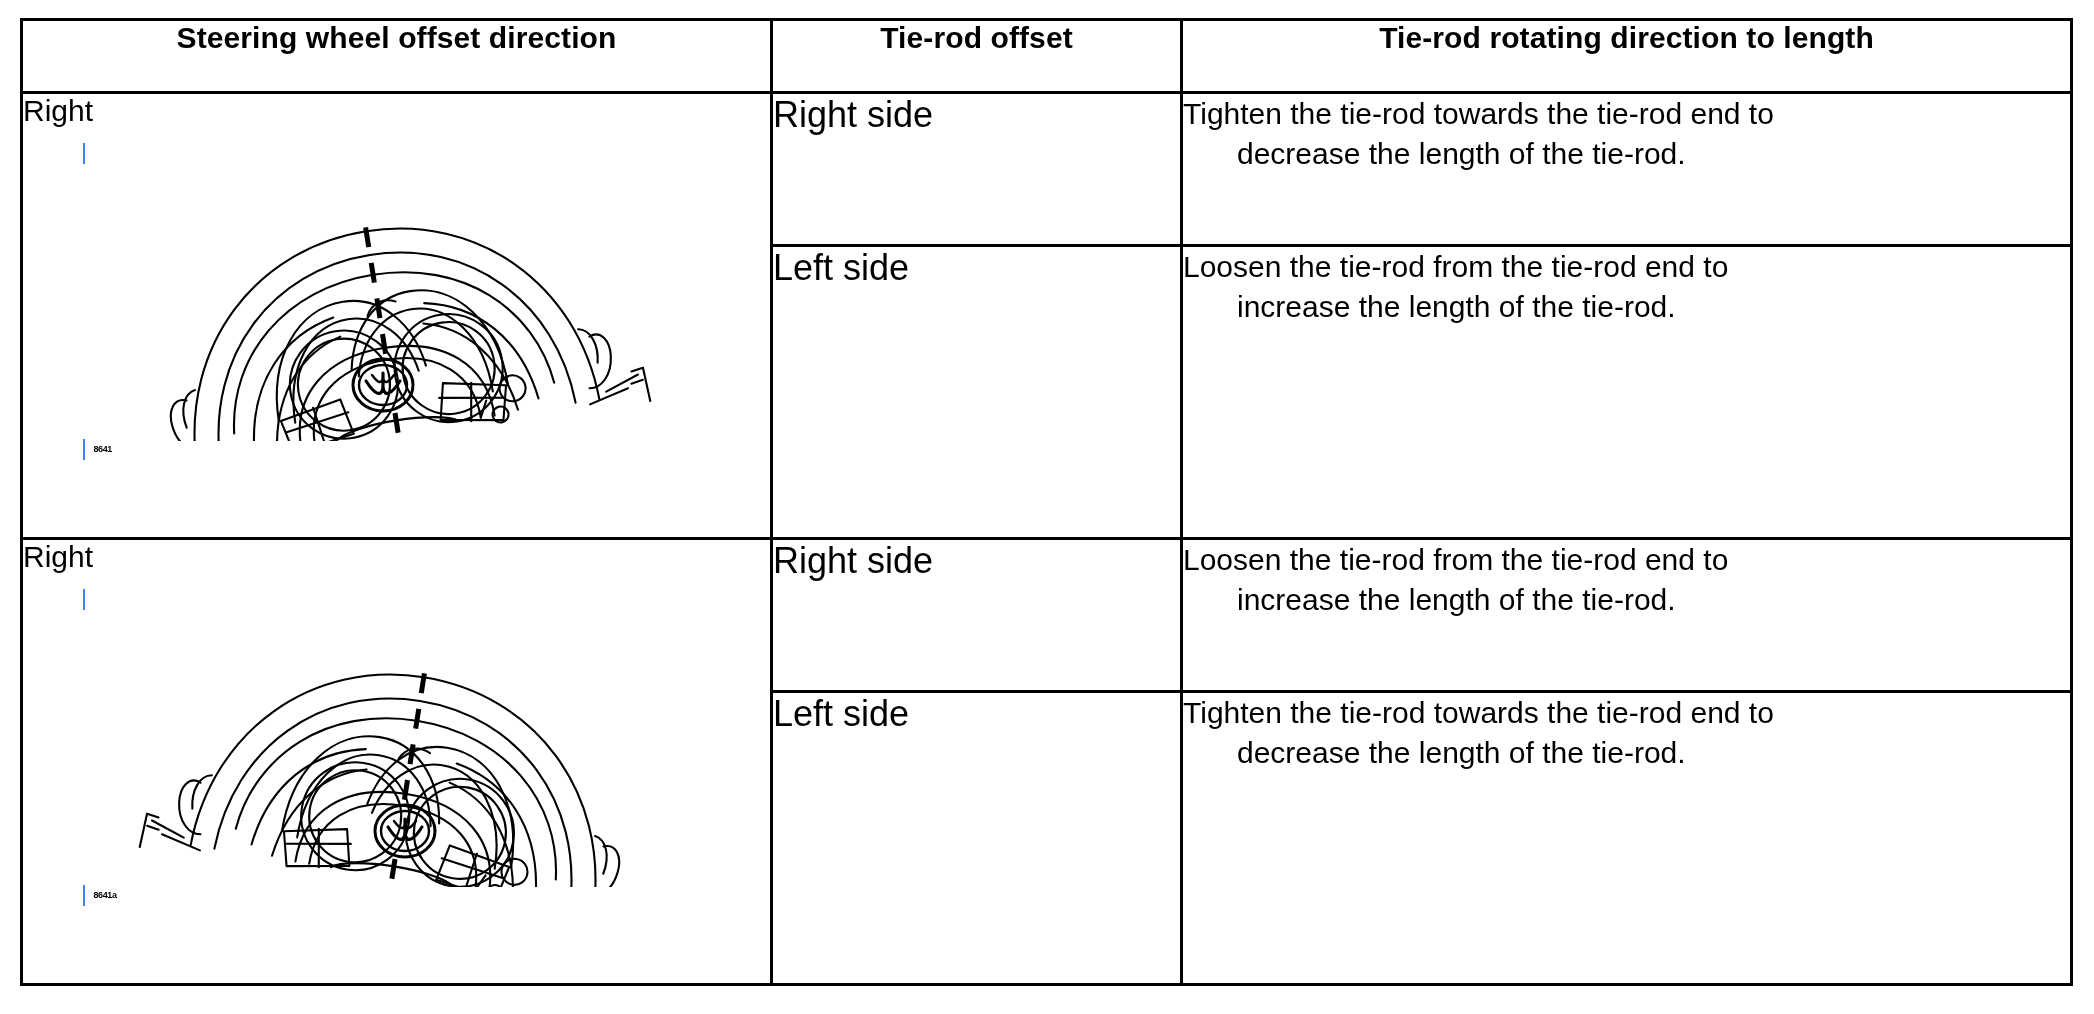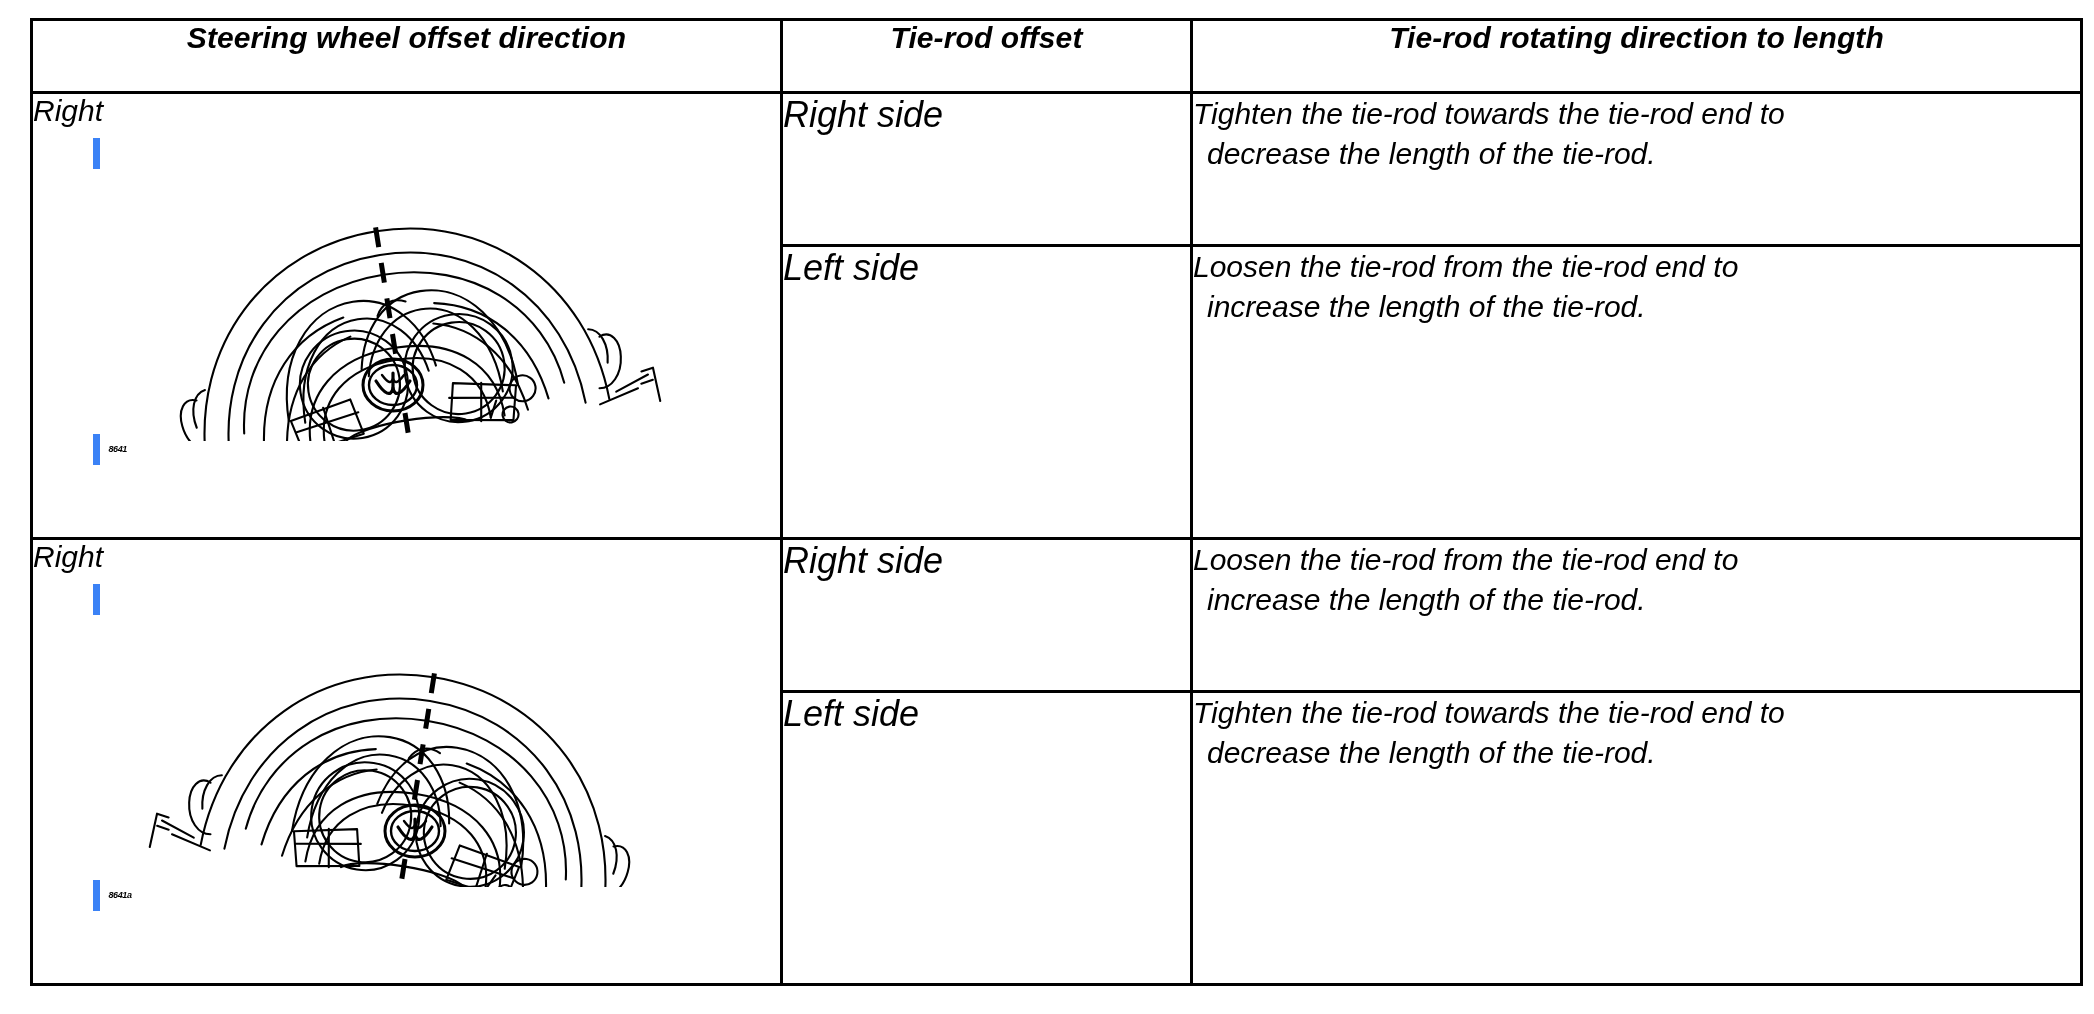--- a/index.html
+++ b/index.html
@@ -18,27 +18,26 @@
 
   .page {
     position: relative;
     width: 2094px;
     height: 1014px;
     background: #ffffff;
   }
 
   table.spec {
     position: absolute;
-    left: 30px;
+    left: 20px;
     top: 18px;
     width: 2050px;
     border-collapse: collapse;
     table-layout: fixed;
     background: #3b82f6;
-    font-style: italic;
   }
 
   table.spec td, table.spec th {
     border: 3px solid #000;
     padding: 0;
     vertical-align: top;
     background: #fff;
   }
 
   
@@ -79,31 +78,31 @@
   }
 
   td.desccell {
     vertical-align: top;
     padding: 20px 10px 10px 28px;
     font-size: 30px;
     line-height: 1.32;
   }
 
   .desc-l1 { display: block; }
-  .desc-l2 { display: block; padding-left: 14px; }
+  .desc-l2 { display: block; padding-left: 14px; margin-left: 40px; }
 
   
   .illus-wrap {
     display: block;
     margin: 0 auto;
     width: 628px;
   }
   .illus {
     box-sizing: border-box;
-    border: 7px solid #3b82f6;
+    border: 2px solid #3b82f6;
     background: #ffffff;
     width: 628px;
     height: 282px;
     position: relative;
     overflow: hidden;
   }
   .illus svg { display: block; }
   .illus-id {
     position: absolute;
     left: 9px;

